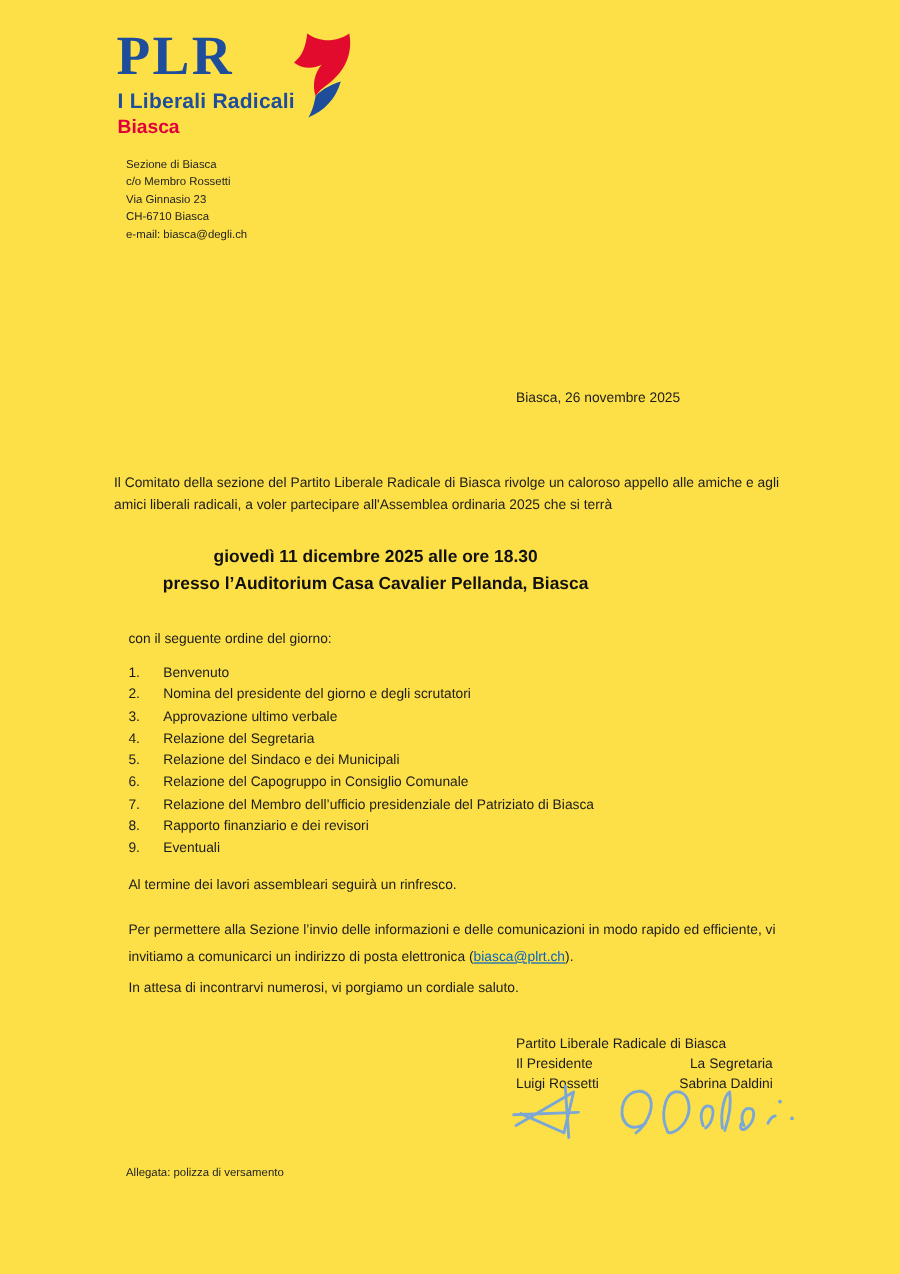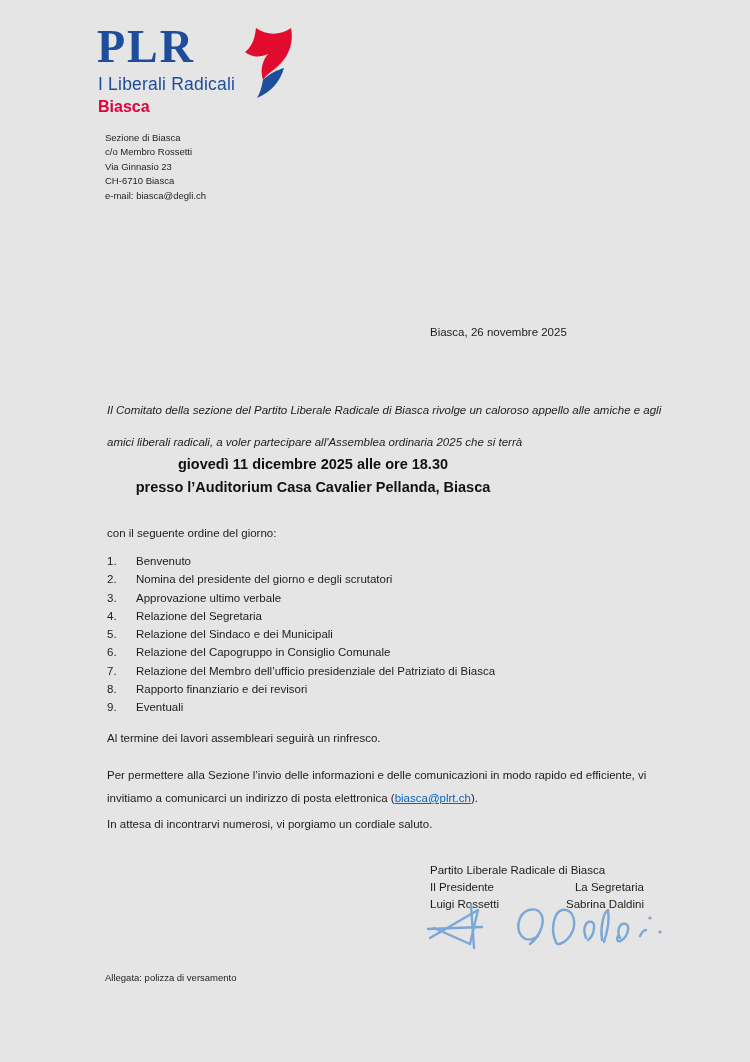--- a/index.html
+++ b/index.html
@@ -1,46 +1,46 @@
 <!DOCTYPE html>
 <html style="--logo-blue: #1e4e9b; --logo-red: #e30b2d; --logo-red2: #e2003c; --link-blue: #0563c1; --ink-blue: #7ba7d7;"><head>
 <meta charset="utf-8">
 <style>
   html,body { margin:0; padding:0; background:#ffffff; }
   .page {
-    position:relative; width:750px; height:1062px; background:#e5e5e5;
+    position:relative; width:750px; height:1062px; background:#fde047;
     font-family:"Liberation Sans", sans-serif; color:#1c1c1c; overflow:hidden;
   }
   .abs { position:absolute; }
 
   
   .logo-acronym {
     left:97px; top:24px;
     font-family:"Liberation Serif", serif; font-weight:bold;
     font-size:46px; line-height:1; letter-spacing:2px;
     color:var(--logo-blue);
   }
   .logo-flame { left:226px; top:27px; width:70px; height:76px; }
   .logo-subtitle {
-    left:98px; top:74px; font-size:17.5px; font-weight:normal;
+    left:98px; top:74px; font-size:17.5px; font-weight:bold;
     color:var(--logo-blue); letter-spacing:0.2px;
   }
   .logo-city {
     left:98px; top:98px; font-size:16px; font-weight:bold;
     color:var(--logo-red2);
   }
 
   
   .sender { left:105px; top:131px; font-size:9.5px; line-height:14.4px; color:#222; }
 
   
   .dateline { left:430px; top:326px; font-size:11.5px; }
 
   
-  .intro { left:107px; top:394px; width:578px; font-size:11.5px; line-height:32px;font-style:italic; }
+  .intro { left:95px; top:394px; width:578px; font-size:11.5px; line-height:18px; }
   .event {
     left:0; top:453px; width:626px; text-align:center;
     font-weight:bold; font-size:14.5px; line-height:23px; color:#111;
   }
   .agenda-intro { left:107px; top:527px; font-size:11.5px; }
   .agenda { left:107px; top:555px; font-size:11.5px; }
   .agenda-row { display:flex; height:18.3px; align-items:flex-start; }
   .agenda-num { width:29px; flex:0 0 29px; }
   .para-rinfresco { left:107px; top:732px; font-size:11.5px; }
   .para-email { left:107px; top:764px; width:582px; font-size:11.5px; line-height:23px; }

